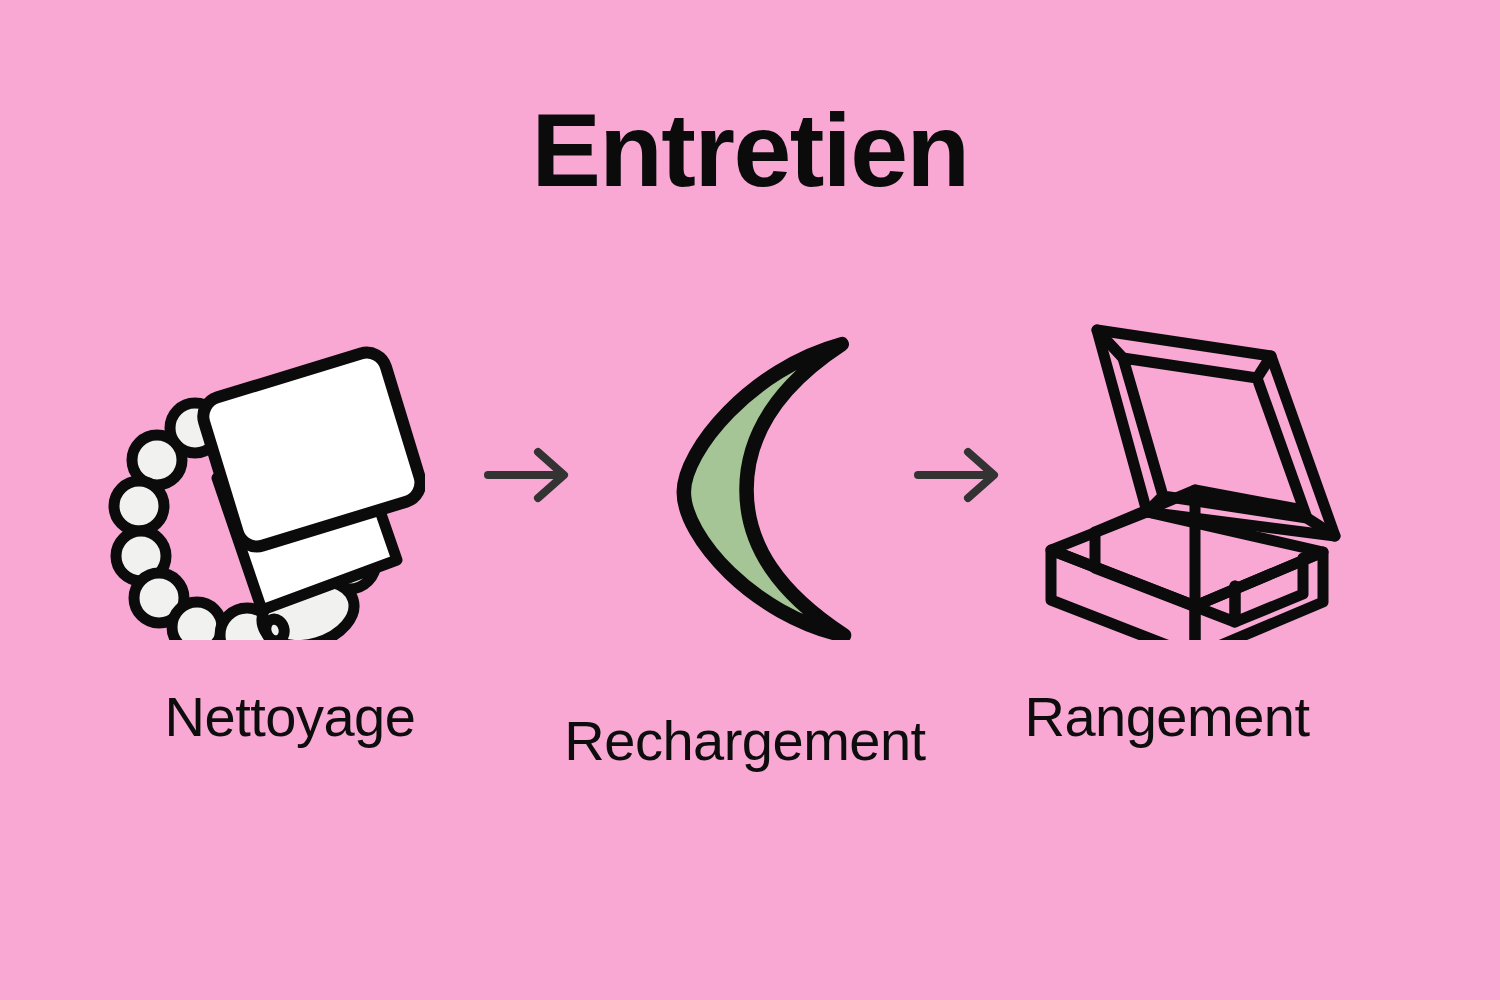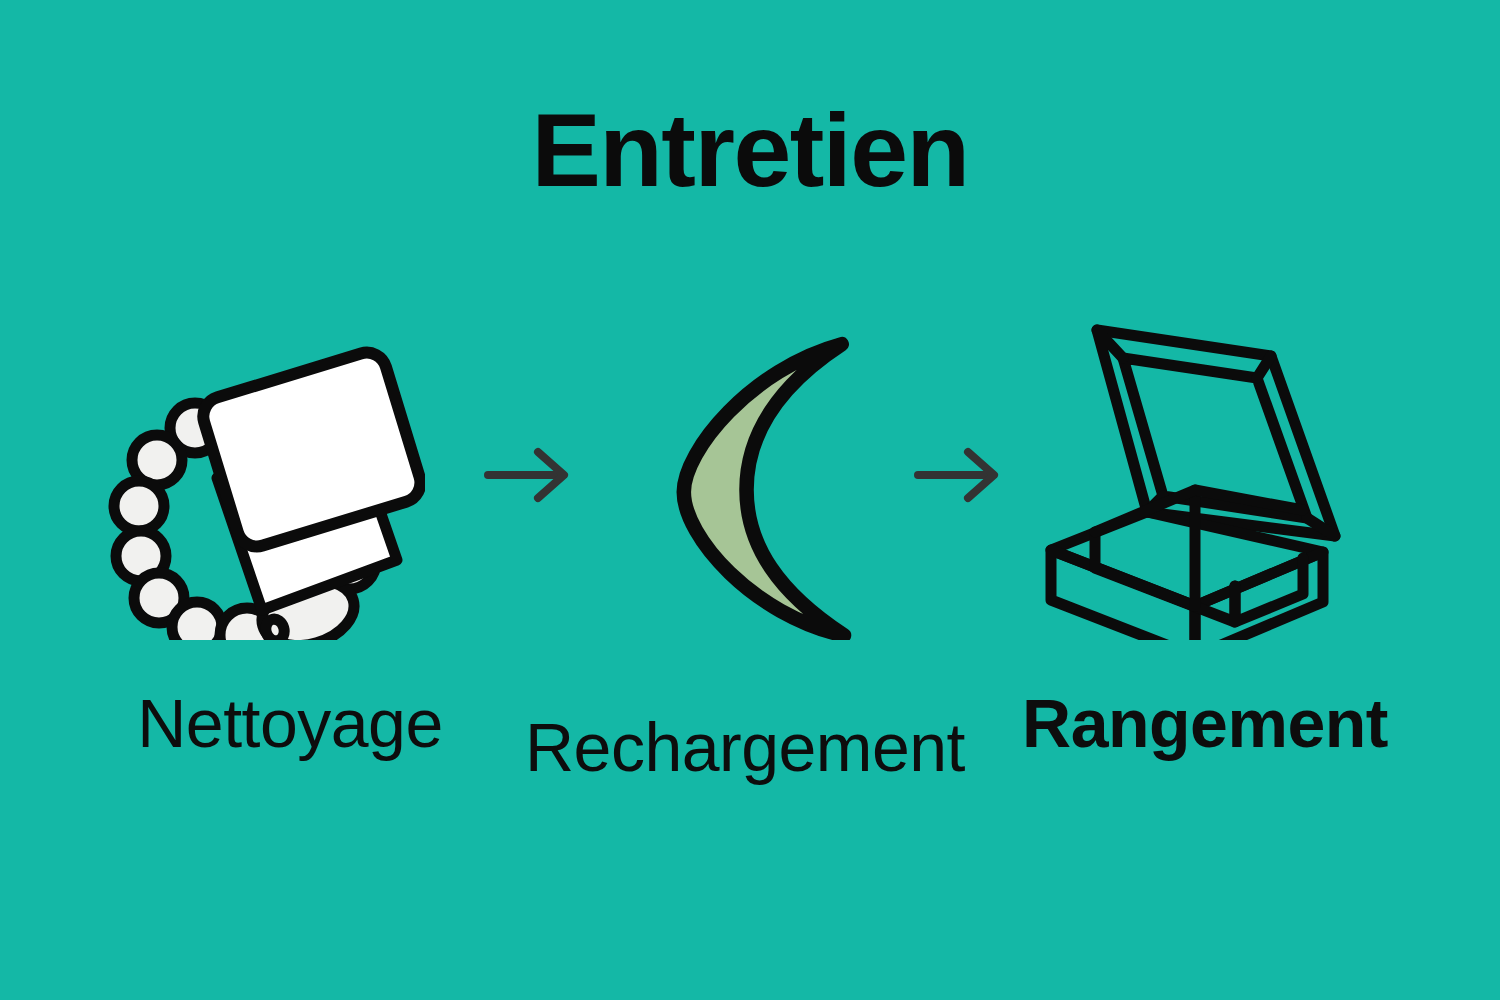--- a/index.html
+++ b/index.html
@@ -10,21 +10,21 @@
     width: 1500px;
     height: 1000px;
     background: #fdfcf8;
     font-family: "Liberation Sans", sans-serif;
     overflow: hidden;
   }
   #canvas {
     position: relative;
     width: 1500px;
     height: 1000px;
-    background: #14b8a6;
+    background: #f9a8d4;
   }
   
   #page-title {
     position: absolute;
     top: 96px;
     left: 0;
     width: 1500px;
     text-align: center;
     font-size: 104px;
     font-weight: 700;
@@ -71,32 +71,32 @@
   #labels-row {
     position: absolute;
     top: 683px;
     left: 0;
     width: 1500px;
     height: 80px;
   }
   .step-label {
     position: absolute;
     top: 0;
-    font-size: 68px;
+    font-size: 56px;
     font-weight: 400;
     color: #0d0d0d;
     letter-spacing: -0.5px;
     white-space: nowrap;
     text-align: center;
     line-height: 1.2;
     font-family: "Liberation Sans", sans-serif;
   }
   #label-0 { left: 0px;   width: 580px; }
   #label-1 { left: 460px; width: 570px; margin-top: 24px; }
-  #label-2 { left: 935px; width: 540px; font-weight: bold; }
+  #label-2 { left: 897px; width: 540px; }
 </style>
 </head>
 <body>
 
 <div id="canvas">
 
   <div id="page-title">Entretien</div>
 
   <div id="steps-row">
 

